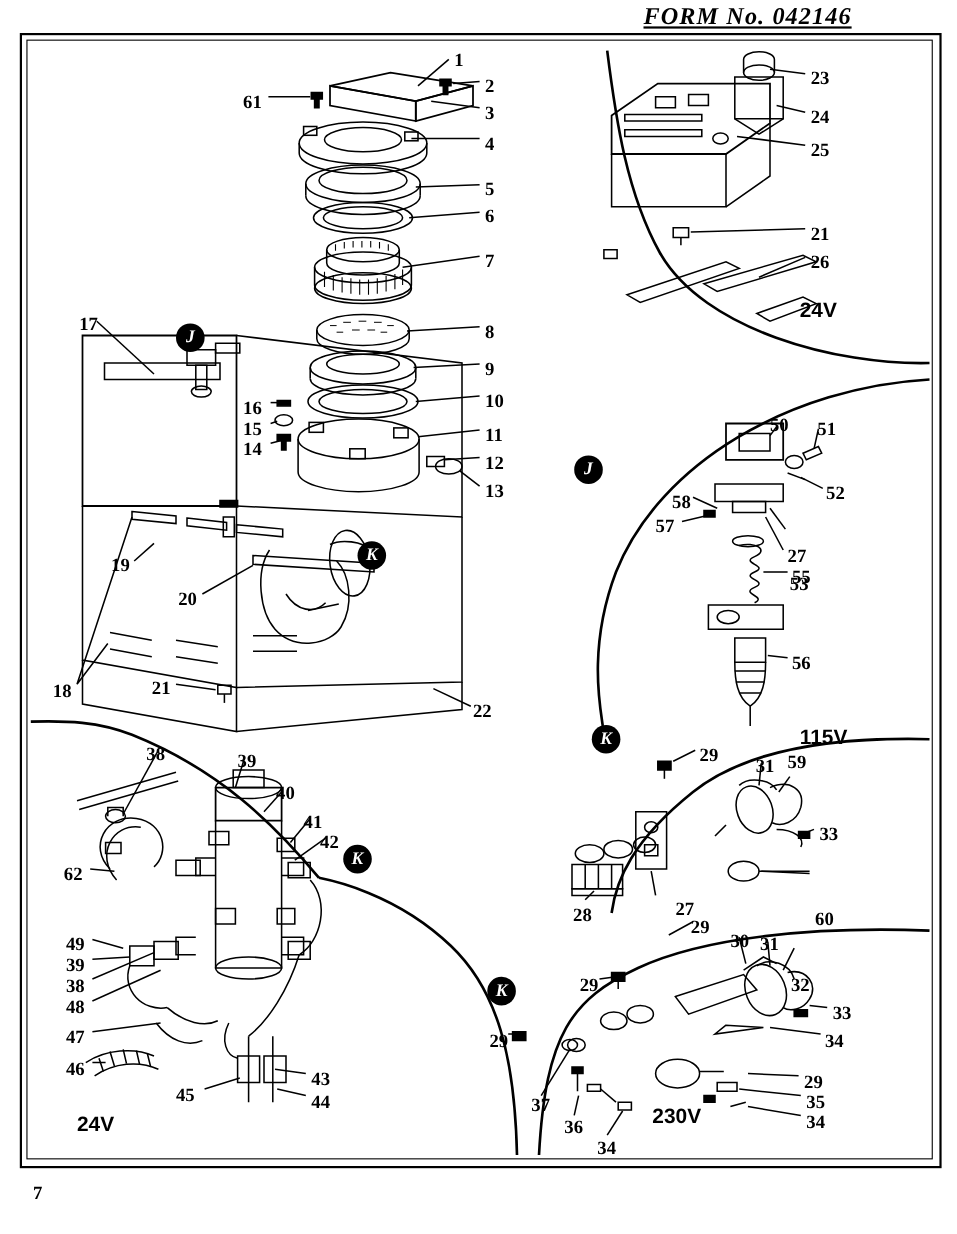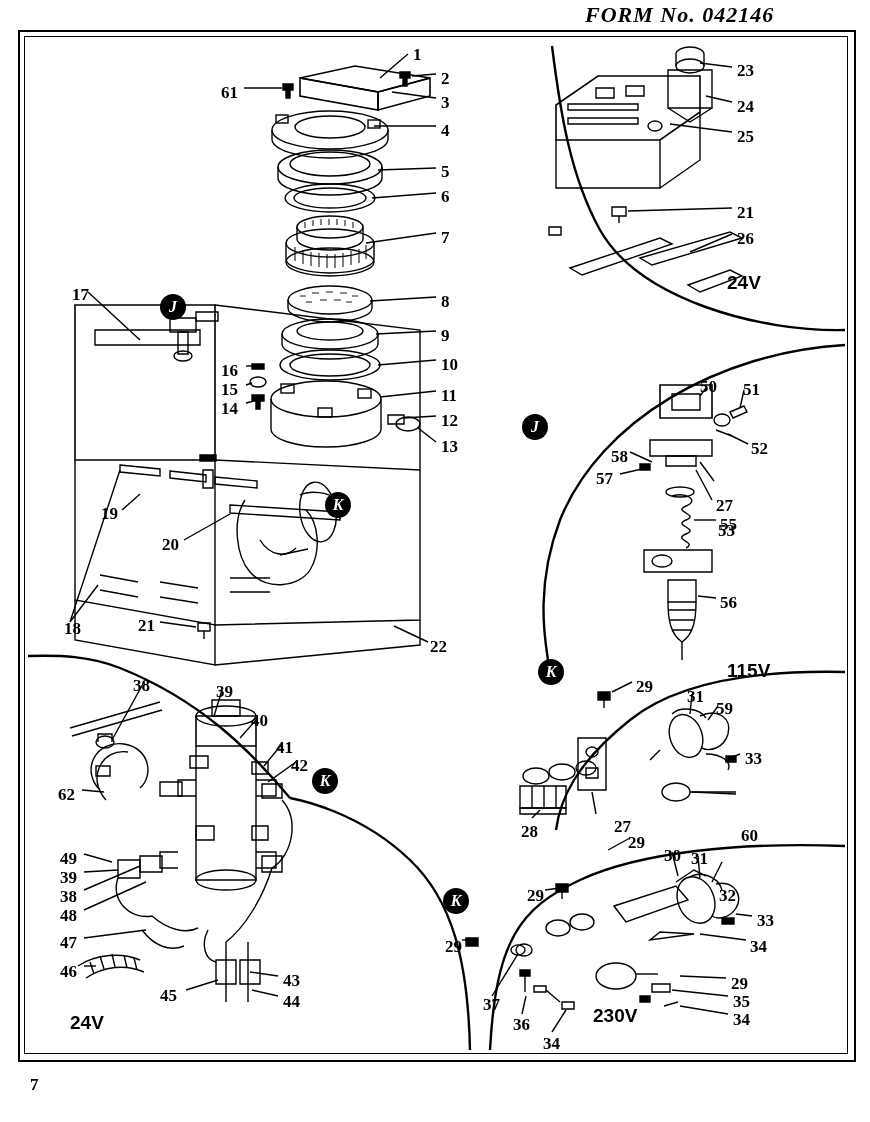--- a/index.html
+++ b/index.html
@@ -23,20 +23,21 @@
   .form-no {
     position: absolute;
     top: 2px;
     left: 585px;
     font-family: "Liberation Serif", serif;
     font-size: 22px;
     font-style: italic;
     font-weight: bold;
     letter-spacing: 1px;
     white-space: nowrap;
+    text-decoration: underline;
   }
   .page-number {
     position: absolute;
     left: 30px;
     top: 1075px;
     font-family: "Liberation Serif", serif;
     font-size: 17px;
     font-weight: bold;
   }
   .outer-frame {
@@ -451,42 +452,42 @@
       <div class="callout" style="left: 441px; top: 293px;">8</div>
       <div class="callout" style="left: 441px; top: 327px;">9</div>
       <div class="callout" style="left: 441px; top: 356px;">10</div>
       <div class="callout" style="left: 441px; top: 387px;">11</div>
       <div class="callout" style="left: 441px; top: 412px;">12</div>
       <div class="callout" style="left: 441px; top: 438px; text-align: center;">13</div>
       <div class="callout" style="left: 221px; top: 400px;">14</div>
       <div class="callout" style="left: 221px; top: 381px;">15</div>
       <div class="callout" style="left: 221px; top: 362px;">16</div>
       <div class="callout" style="left: 72px; top: 286px;">17</div>
-      <div class="callout" style="left: 64px; top: 620px;">18</div>
+      <div class="callout" style="left: 48px; top: 620px;">18</div>
       <div class="callout" style="left: 101px; top: 505px;">19</div>
       <div class="callout" style="left: 162px; top: 536px;">20</div>
       <div class="callout" style="left: 138px; top: 617px;">21</div>
       <div class="callout" style="left: 430px; top: 638px;">22</div>
       <div class="callout" style="left: 737px; top: 62px;">23</div>
       <div class="callout" style="left: 737px; top: 98px;">24</div>
       <div class="callout" style="left: 737px; top: 128px;">25</div>
       <div class="callout" style="left: 737px; top: 204px;">21</div>
       <div class="callout" style="left: 737px; top: 230px;">26</div>
       <div class="callout" style="left: 700px; top: 378px;">50</div>
       <div class="callout" style="left: 743px; top: 381px;">51</div>
       <div class="callout" style="left: 751px; top: 440px;">52</div>
       <div class="callout" style="left: 718px; top: 478px; margin-top: 44px;">53</div>
       <div class="callout" style="left: 716px; top: 497px;">27</div>
       <div class="callout" style="left: 720px; top: 516px;">55</div>
       <div class="callout" style="left: 720px; top: 594px; text-align: center;">56</div>
       <div class="callout" style="left: 596px; top: 470px;">57</div>
       <div class="callout" style="left: 611px; top: 448px;">58</div>
       <div class="callout" style="left: 636px; top: 678px;">29</div>
       <div class="callout" style="left: 687px; top: 688px;">31</div>
-      <div class="callout" style="left: 716px; top: 700px;">59</div>
+      <div class="callout" style="left: 716px; top: 684px;">59</div>
       <div class="callout" style="left: 745px; top: 750px;">33</div>
       <div class="callout" style="left: 741px; top: 791px; margin-top: 36px;">60</div>
       <div class="callout" style="left: 521px; top: 823px;">28</div>
       <div class="callout" style="left: 614px; top: 818px; text-align: right;">27</div>
       <div class="callout" style="left: 628px; top: 834px;">29</div>
       <div class="callout" style="left: 527px; top: 887px;">29</div>
       <div class="callout" style="left: 664px; top: 847px;">30</div>
       <div class="callout" style="left: 691px; top: 850px;">31</div>
       <div class="callout" style="left: 719px; top: 855px; margin-top: 32px;">32</div>
       <div class="callout" style="left: 757px; top: 912px;">33</div>

